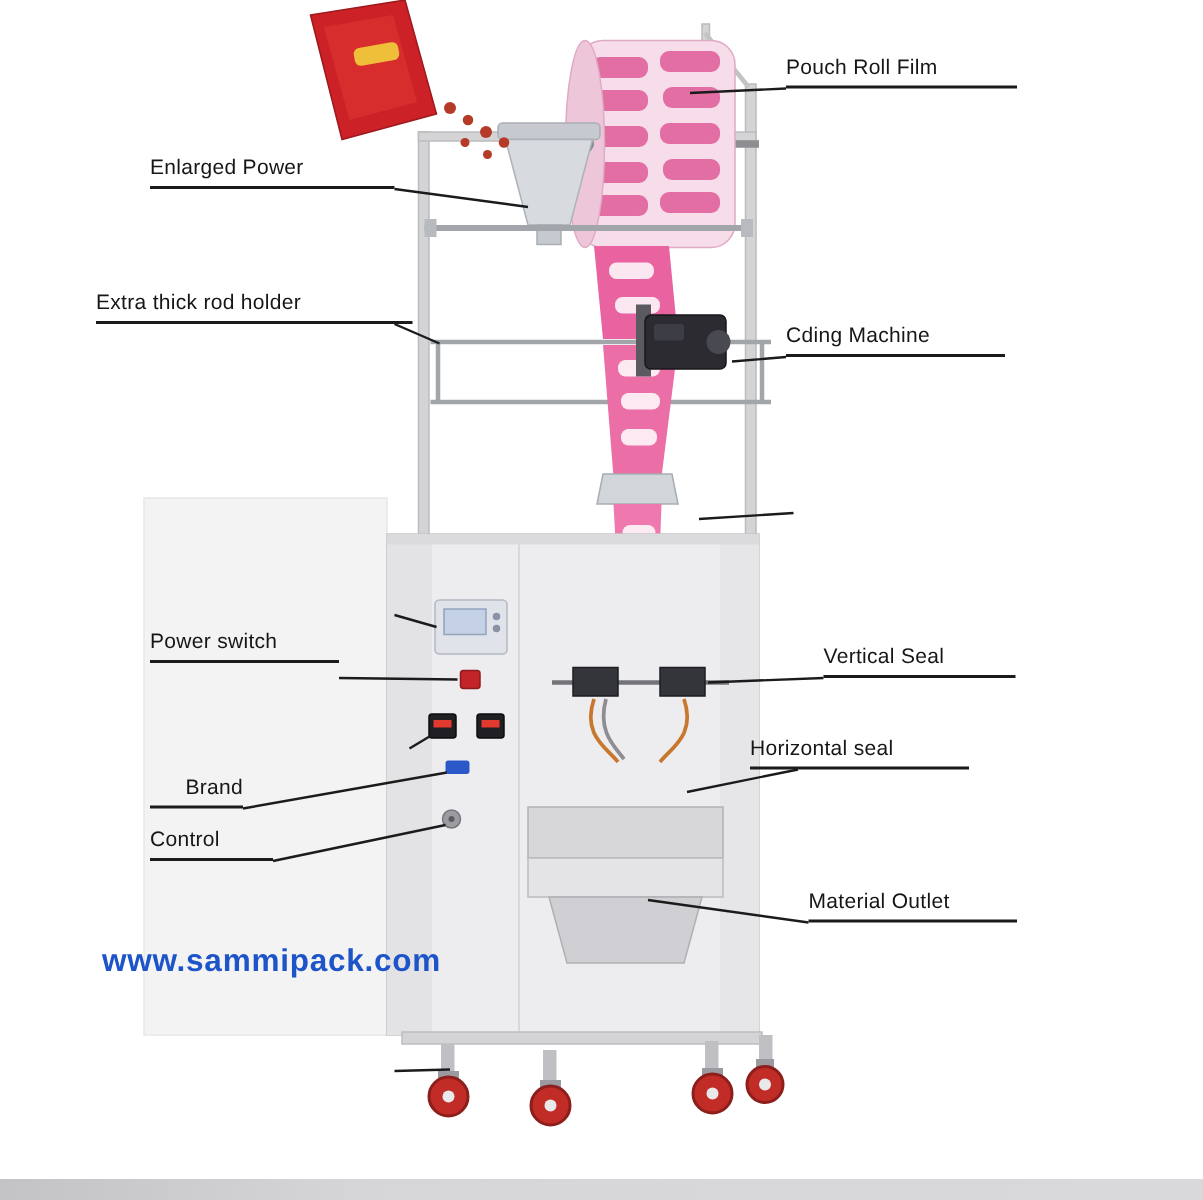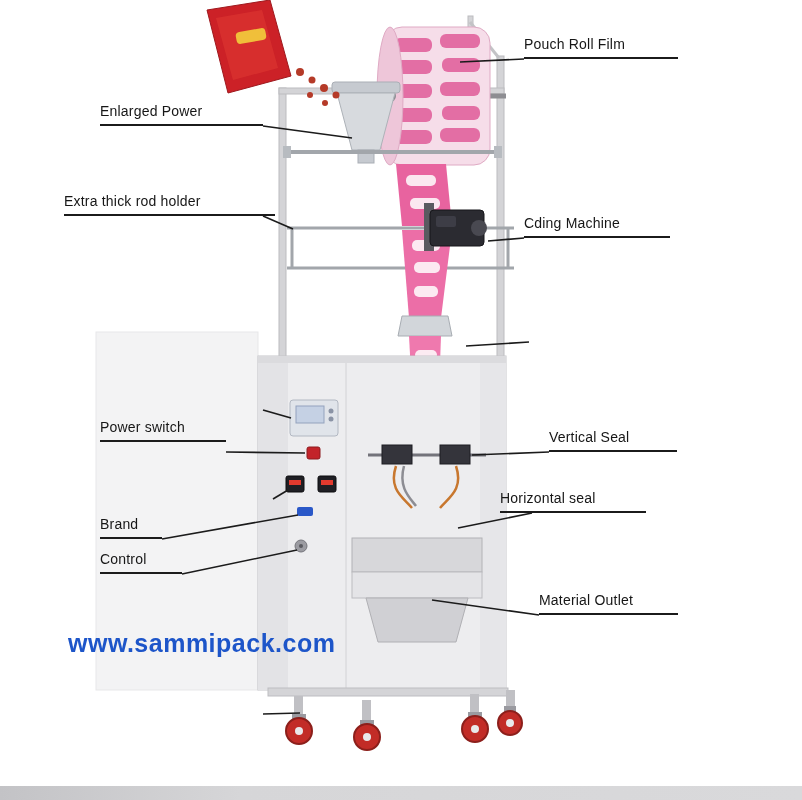--- a/index.html
+++ b/index.html
@@ -30,31 +30,31 @@
     letter-spacing: 0.2px;
   }
   .lbl-pouch      { left: 524px; top: 34px;  width: 154px; }
   .lbl-hopper     { left: 100px; top: 101px; width: 163px; }
   .lbl-rod        { left: 52px;  top: 191px; width: 211px; margin-left: 12px; }
   .lbl-coding     { left: 524px; top: 213px; width: 146px; }
   .lbl-formers    { left: 529px; top: 317px; width: 148px; }
   .lbl-bagsealing { left: 8px;   top: 385px; width: 255px; }
   .lbl-power      { left: 100px; top: 417px; width: 126px; }
   .lbl-dualtemp   { left: 25px;  top: 474px; width: 248px; }
-  .lbl-brand      { left: 100px; top: 514px; width: 62px;  }
+  .lbl-brand      { left: 100px; top: 514px; width: 62px; text-align: right;  }
   .lbl-clutches   { left: 100px; top: 549px; width: 82px;  }
   .lbl-vertical   { left: 549px; top: 427px; width: 128px; }
   .lbl-horizontal { left: 500px; top: 488px; width: 146px; }
   .lbl-outlet     { left: 539px; top: 590px; width: 139px; }
   .lbl-mobile     { left: 105px; top: 689px; width: 158px; }
   .website {
     position: absolute;
     z-index: 3;
     left: 68px; top: 629px;
-    font-size: 25px;
+    font-size: 21px;
     font-weight: bold;
     color: #1d55c9;
     letter-spacing: 0.5px;
     white-space: nowrap;
   }
   .bottom-bar {
     position: absolute;
     z-index: 4;
     left: 0; top: 786px;
     width: 802px; height: 14px;

